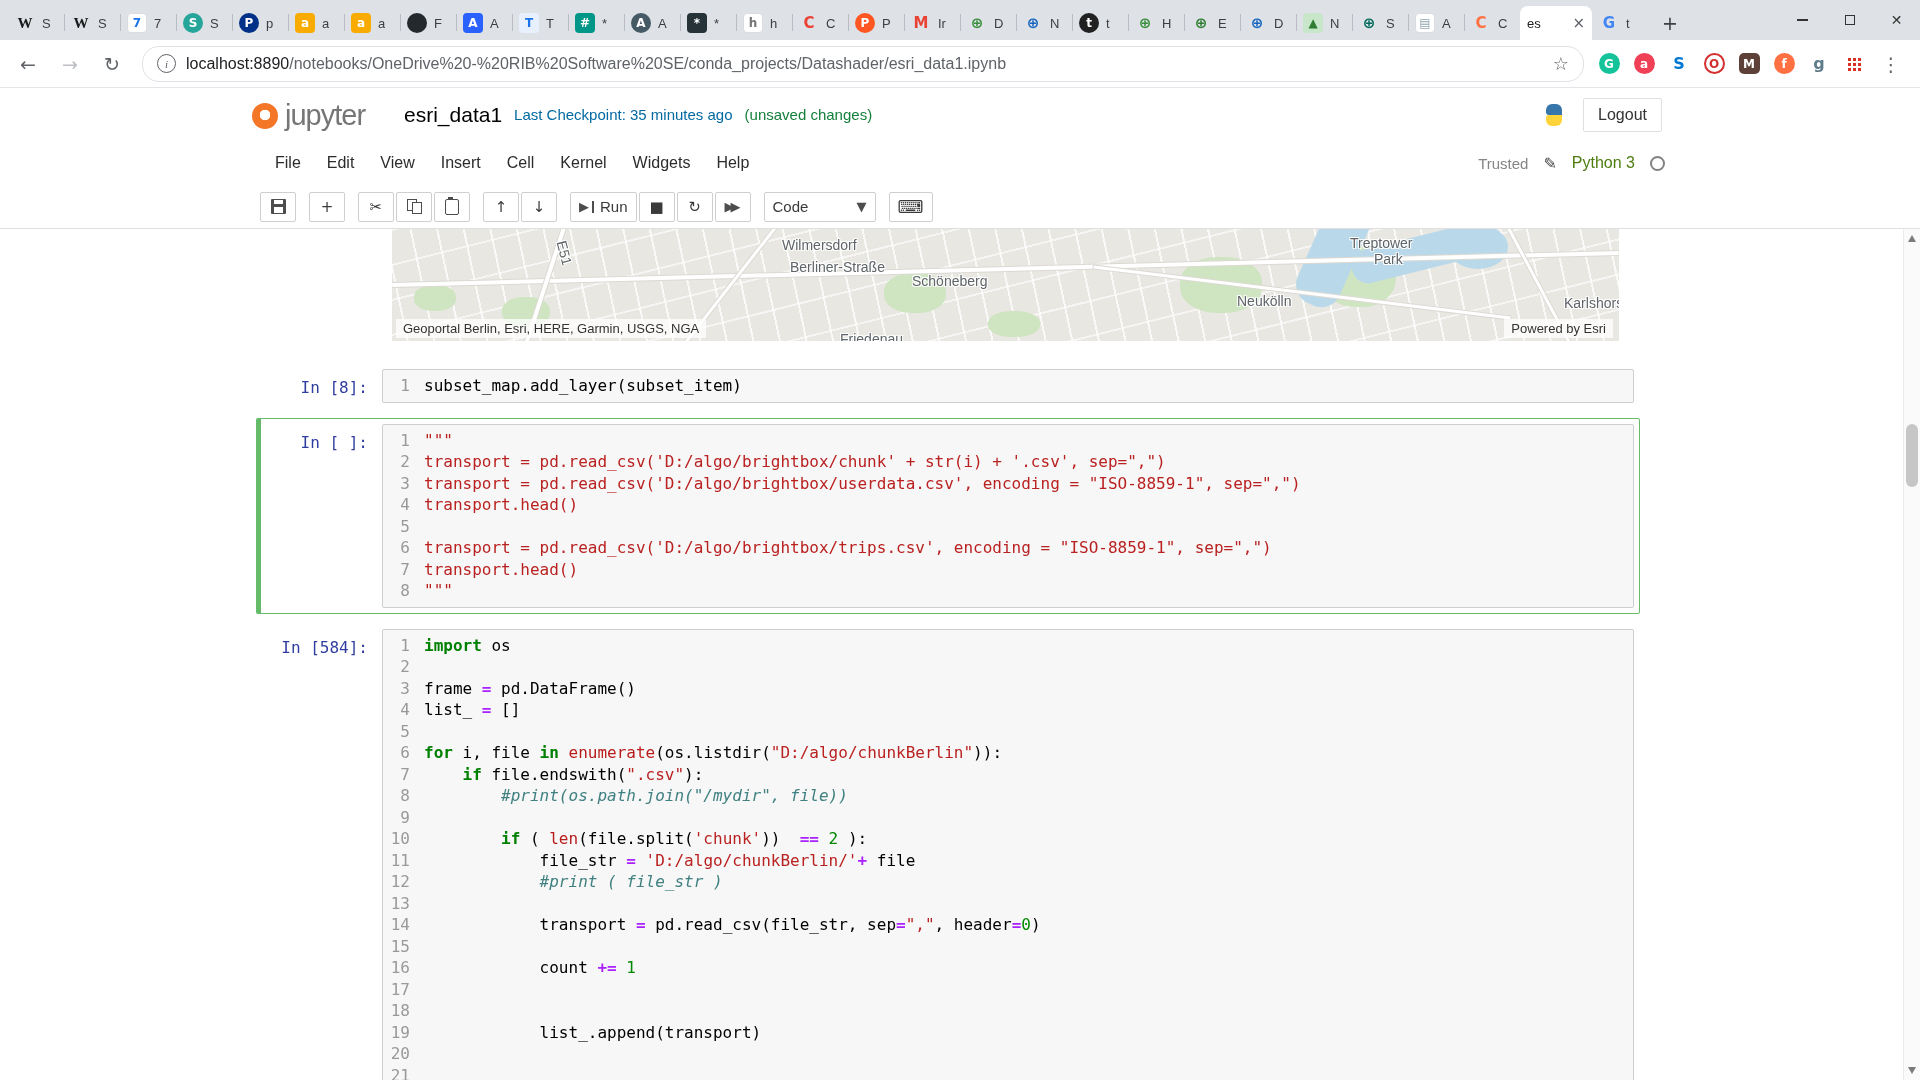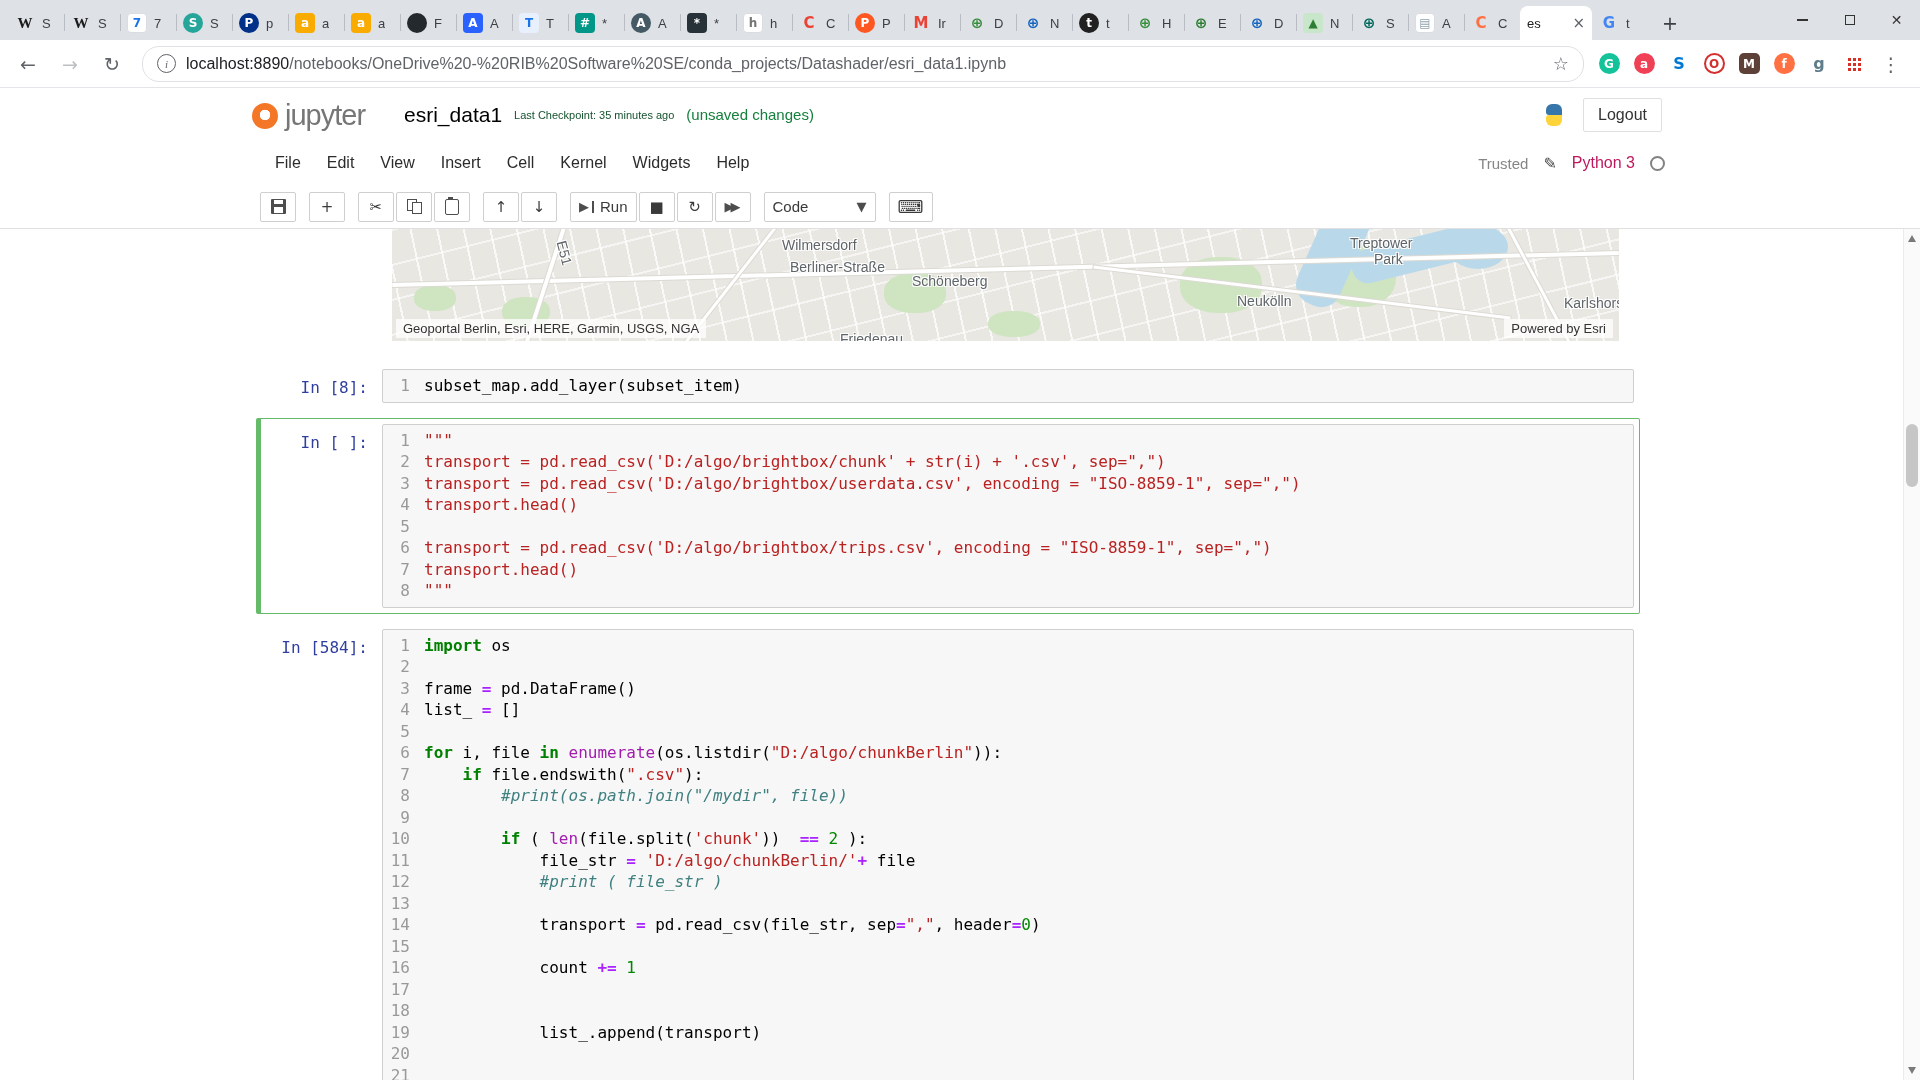--- a/index.html
+++ b/index.html
@@ -44,35 +44,35 @@
   .appsgrid{width:14px;height:14px;background-image:radial-gradient(#d93025 1.7px,transparent 1.9px);background-size:5px 5px;}
   .menudots{font-size:19px;color:#5f6368;width:30px;text-align:center;}
 
   
   .jheader{position:absolute;top:88px;left:0;right:0;height:53px;background:#fff;}
   .jlogo{position:absolute;left:252px;top:11px;display:flex;align-items:center;gap:7px;}
   .jplanet{width:26px;height:26px;border-radius:50%;background:radial-gradient(circle at 50% 46%,#ffffff 0 5px,#f37726 5.5px 100%);}
   .jword{font-size:29px;color:#767677;letter-spacing:-1px;}
   .jtitleblock{position:absolute;left:404px;top:0;height:53px;display:flex;align-items:center;gap:12px;}
   .jtitle{font-size:21px;color:#000;}
-  .jchk{font-size:11px;color:#14532d;}
+  .jchk{font-size:15px;color:#0369a1;}
   .junsaved{font-size:15px;color:#15803d;}
   .jheader-right{position:absolute;right:258px;top:0;height:53px;display:flex;align-items:center;gap:18px;}
   .pylogo{width:22px;height:22px;position:relative;}
   .pylogo .pt{position:absolute;top:0;left:3px;width:16px;height:11px;background:#3776ab;border-radius:6px 6px 0 3px;}
   .pylogo .pb{position:absolute;bottom:0;left:3px;width:16px;height:11px;background:#ffd43b;border-radius:3px 0 6px 6px;}
   .logoutbtn{border:1px solid #e0e0e0;border-radius:2px;background:#fff;padding:7px 14px;font-size:16px;color:#333;}
 
   
   .jmenubar{position:absolute;top:141px;left:0;right:0;height:44px;background:#fff;display:flex;align-items:center;padding-left:262px;box-sizing:border-box;}
   .menu-item{padding:0 13px;font-size:16px;color:#2c2c2c;cursor:default;}
   .jmenubar-right{position:absolute;right:255px;top:0;height:44px;display:flex;align-items:center;gap:15px;}
   .trusted{font-size:15px;color:#858585;}
   .pencil{font-size:16px;color:#444;}
-  .kernelname{font-size:16px;color:#be185d;}
+  .kernelname{font-size:16px;color:#4d7c0f;}
   .kernelind{width:15px;height:15px;border:2px solid #828282;border-radius:50%;box-sizing:border-box;}
 
   .jtoolbar{position:absolute;top:185px;left:0;right:0;height:44px;background:#fff;border-bottom:1px solid #e0e0e0;display:flex;align-items:center;padding-left:260px;gap:13px;box-sizing:border-box;}
   .tgroup{display:flex;gap:2px;}
   .tbtn{height:30px;min-width:36px;box-sizing:border-box;border:1px solid #cfcfcf;border-radius:2px;background:#fff;display:flex;align-items:center;justify-content:center;color:#3a3a3a;font-size:15px;padding:0 8px;gap:6px;}
   .tbtn .glyph{font-size:13px;color:#4d4d4d;}
   .icon-floppy{width:15px;height:15px;background:#4d4d4d;border-radius:1px;position:relative;}
   .icon-floppy::before{content:'';position:absolute;top:1px;left:3px;width:9px;height:4px;background:#fff;}
   .icon-floppy::after{content:'';position:absolute;bottom:1px;left:3px;width:9px;height:6px;background:#fff;}
   .icon-copy{width:15px;height:15px;position:relative;}
@@ -108,21 +108,21 @@
   .gutter{width:36px;flex:none;text-align:right;padding-right:9px;box-sizing:border-box;}
   .gln{height:21.5px;line-height:21.5px;font-family:"DejaVu Sans Mono",monospace;font-size:16px;color:#999;}
   .codelines{flex:1;padding-left:5px;min-width:0;}
   .cl{height:21.5px;line-height:21.5px;font-family:"DejaVu Sans Mono",monospace;font-size:16px;color:#000;white-space:pre;}
   .tk-t{color:#000;}
   .tk-k{color:#008000;font-weight:bold;}
   .tk-s{color:#ba2121;}
   .tk-c{color:#408080;font-style:italic;}
   .tk-n{color:#080;}
   .tk-o{color:#aa22ff;font-weight:bold;}
-  .tk-b{color:#a21caf;}
+  .tk-b{color:#b91c1c;}
 
   
   .nbscroll{position:absolute;top:229px;right:0;bottom:0;width:17px;background:#fafafa;border-left:1px solid #ebebeb;box-sizing:border-box;}
   .sb-up{position:absolute;top:6px;left:4px;width:0;height:0;border-left:4.5px solid transparent;border-right:4.5px solid transparent;border-bottom:7px solid #7a7a7a;}
   .sb-down{position:absolute;bottom:6px;left:4px;width:0;height:0;border-left:4.5px solid transparent;border-right:4.5px solid transparent;border-top:7px solid #7a7a7a;}
   .sb-thumb{position:absolute;top:195px;left:2px;width:12px;height:63px;background:#c6c6c6;border-radius:6px;}
 </style>
 </head>
 <body>
 

